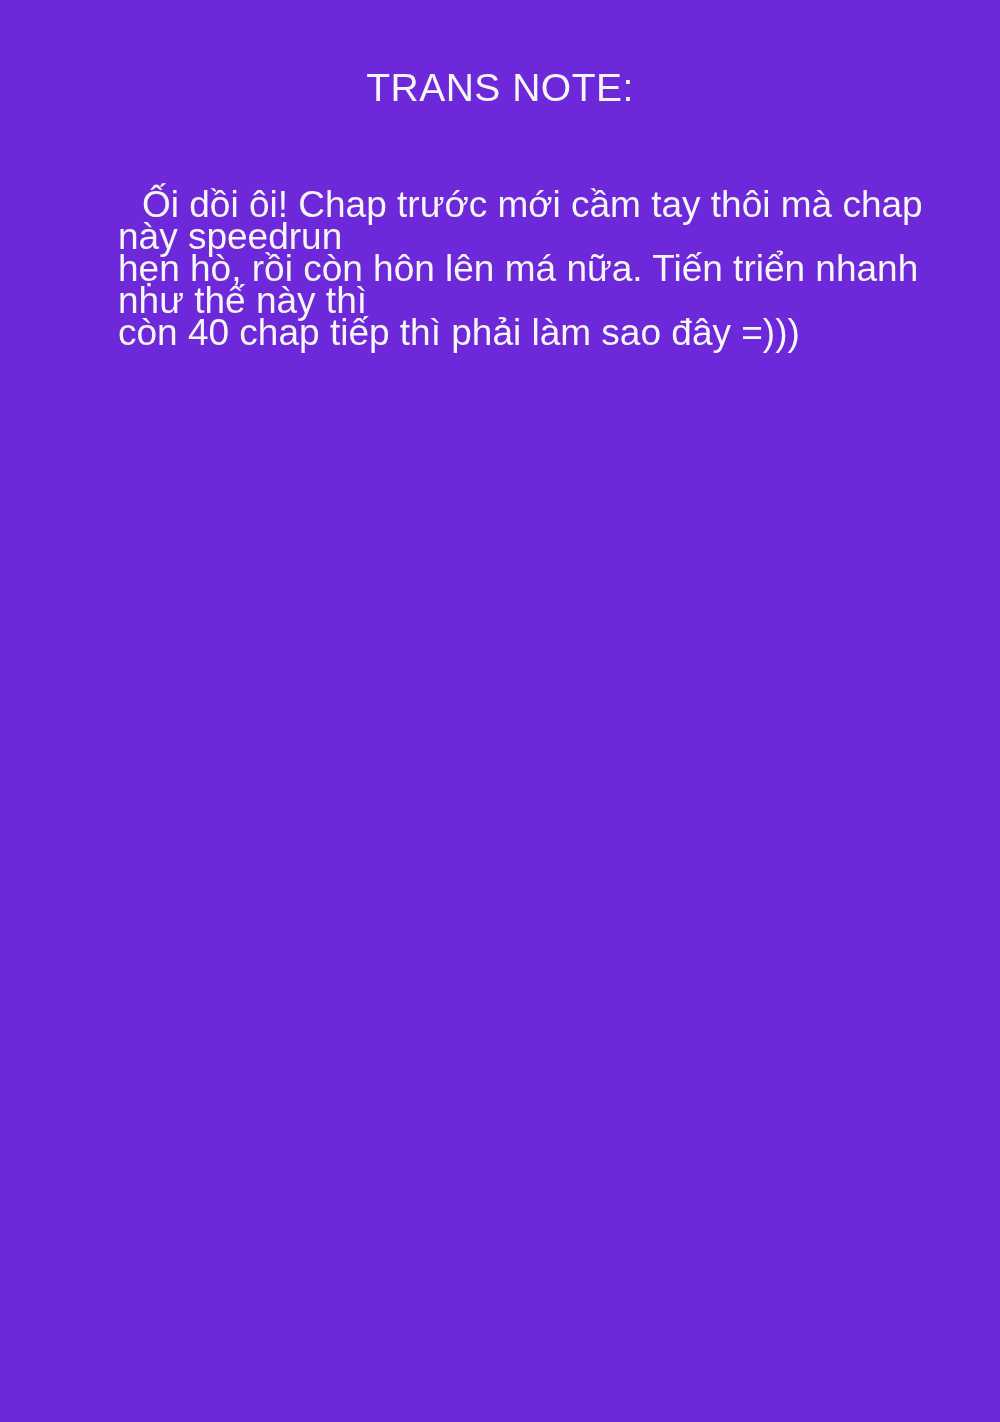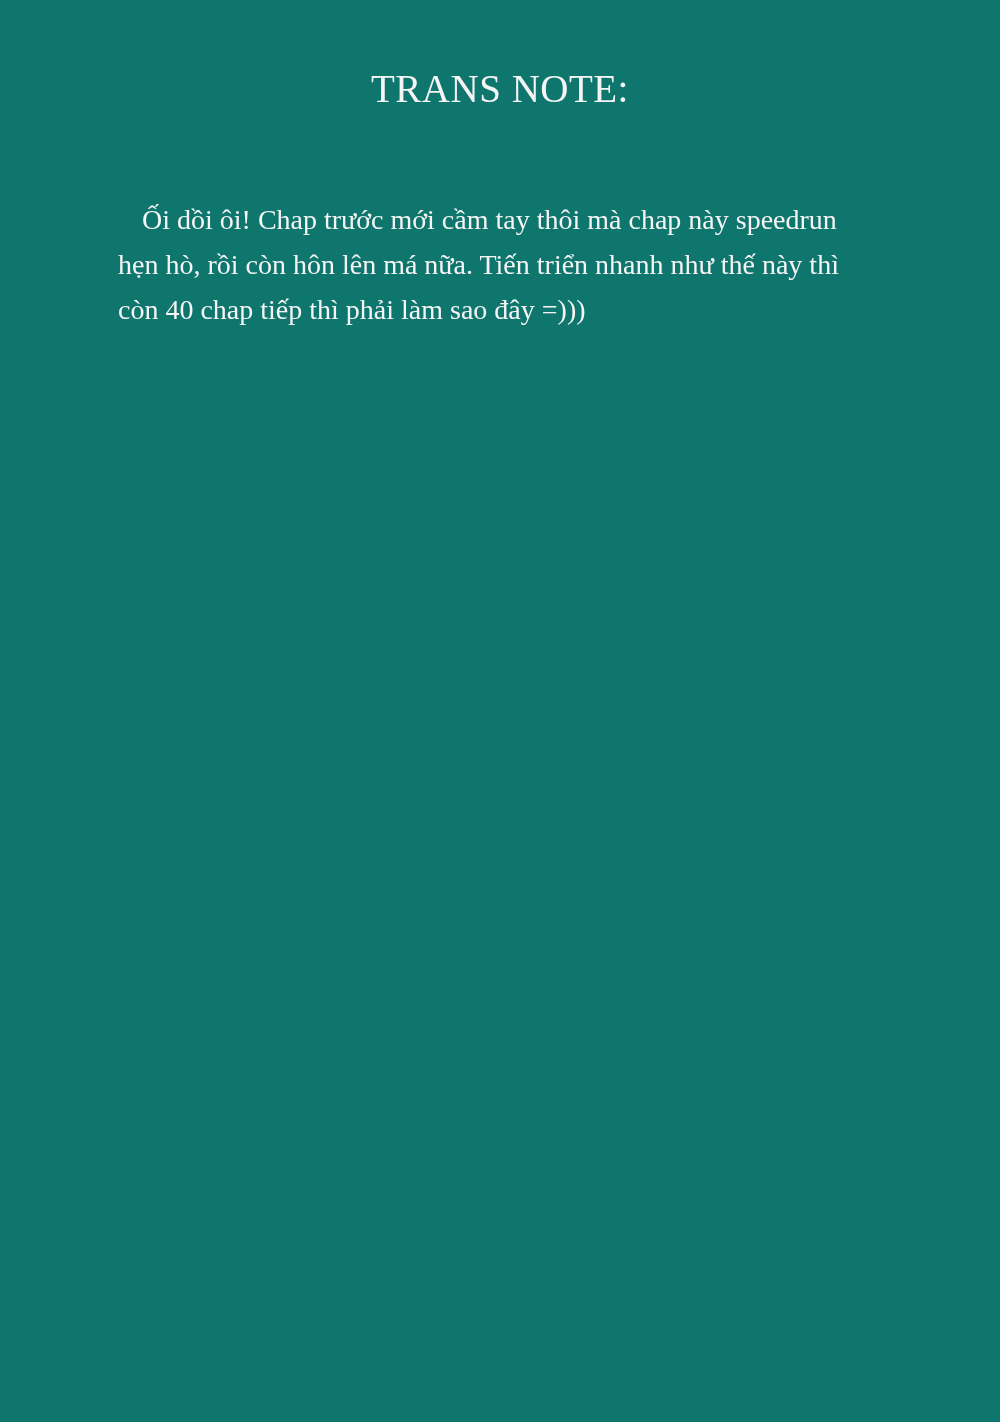--- a/index.html
+++ b/index.html
@@ -10,47 +10,45 @@
     width: 1000px;
     height: 1422px;
     background: #000000;
     position: relative;
     overflow: hidden;
     font-family: "Liberation Sans", "DejaVu Sans", sans-serif;
   }
   .page {
     position: absolute;
     inset: 0;
-    background: #0f766e;
-    font-family: Liberation Serif, serif;
+    background: #6d28d9;
   }
   .page-title {
     position: absolute;
     top: 66px;
     left: 0;
     width: 100%;
     text-align: center;
     color: #f5f5f5;
     font-size: 39px;
     font-weight: 400;
     letter-spacing: 0.5px;
     white-space: pre;
   }
   .note-paragraph {
     position: absolute;
     top: 189px;
     left: 118px;
     width: 840px;
     color: #f5f5f5;
-    font-size: 28px;
-    line-height: 45px;
+    font-size: 37px;
+    line-height: 32px;
     font-weight: 400;
     text-indent: 24px;
     white-space: pre-line;
-    margin-top: 8px;
   }
 </style>
 </head>
 <body>
 
 <div class="page">
   <div class="page-title">TRANS NOTE:</div>
   <div class="note-paragraph">Ối dồi ôi! Chap trước mới cầm tay thôi mà chap này speedrun
 hẹn hò, rồi còn hôn lên má nữa. Tiến triển nhanh như thế này thì
 còn 40 chap tiếp thì phải làm sao đây =)))</div>

